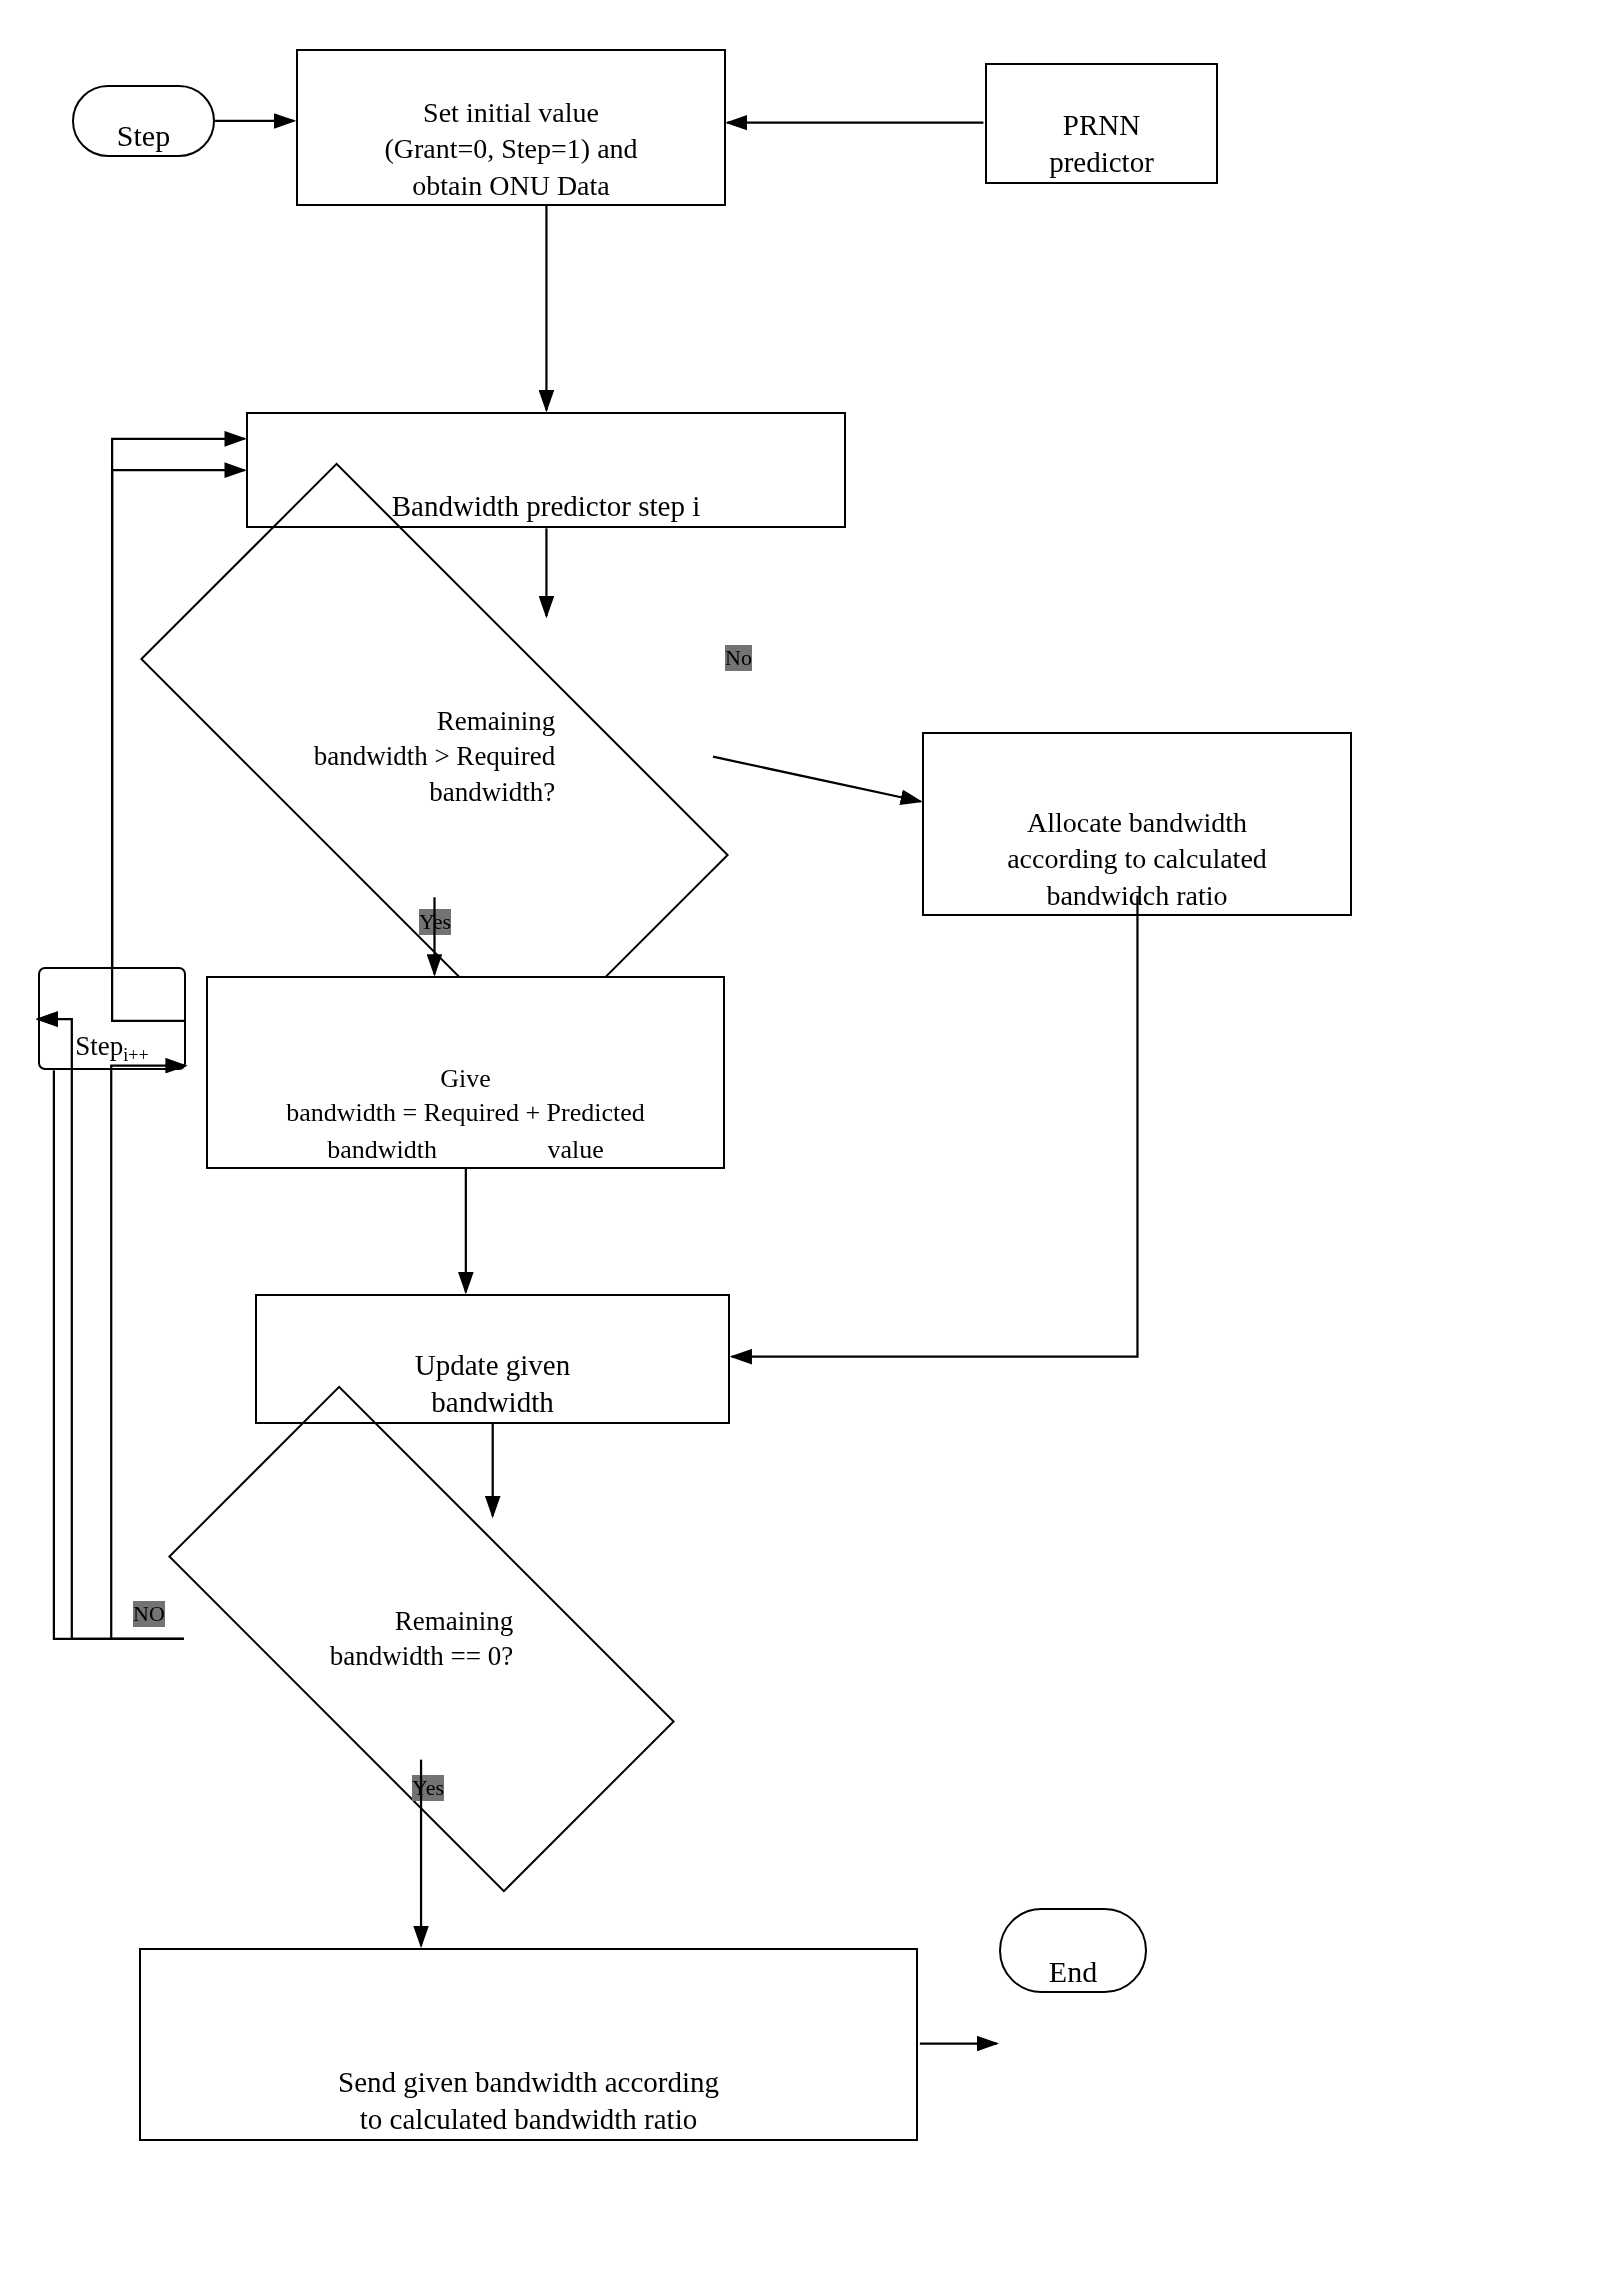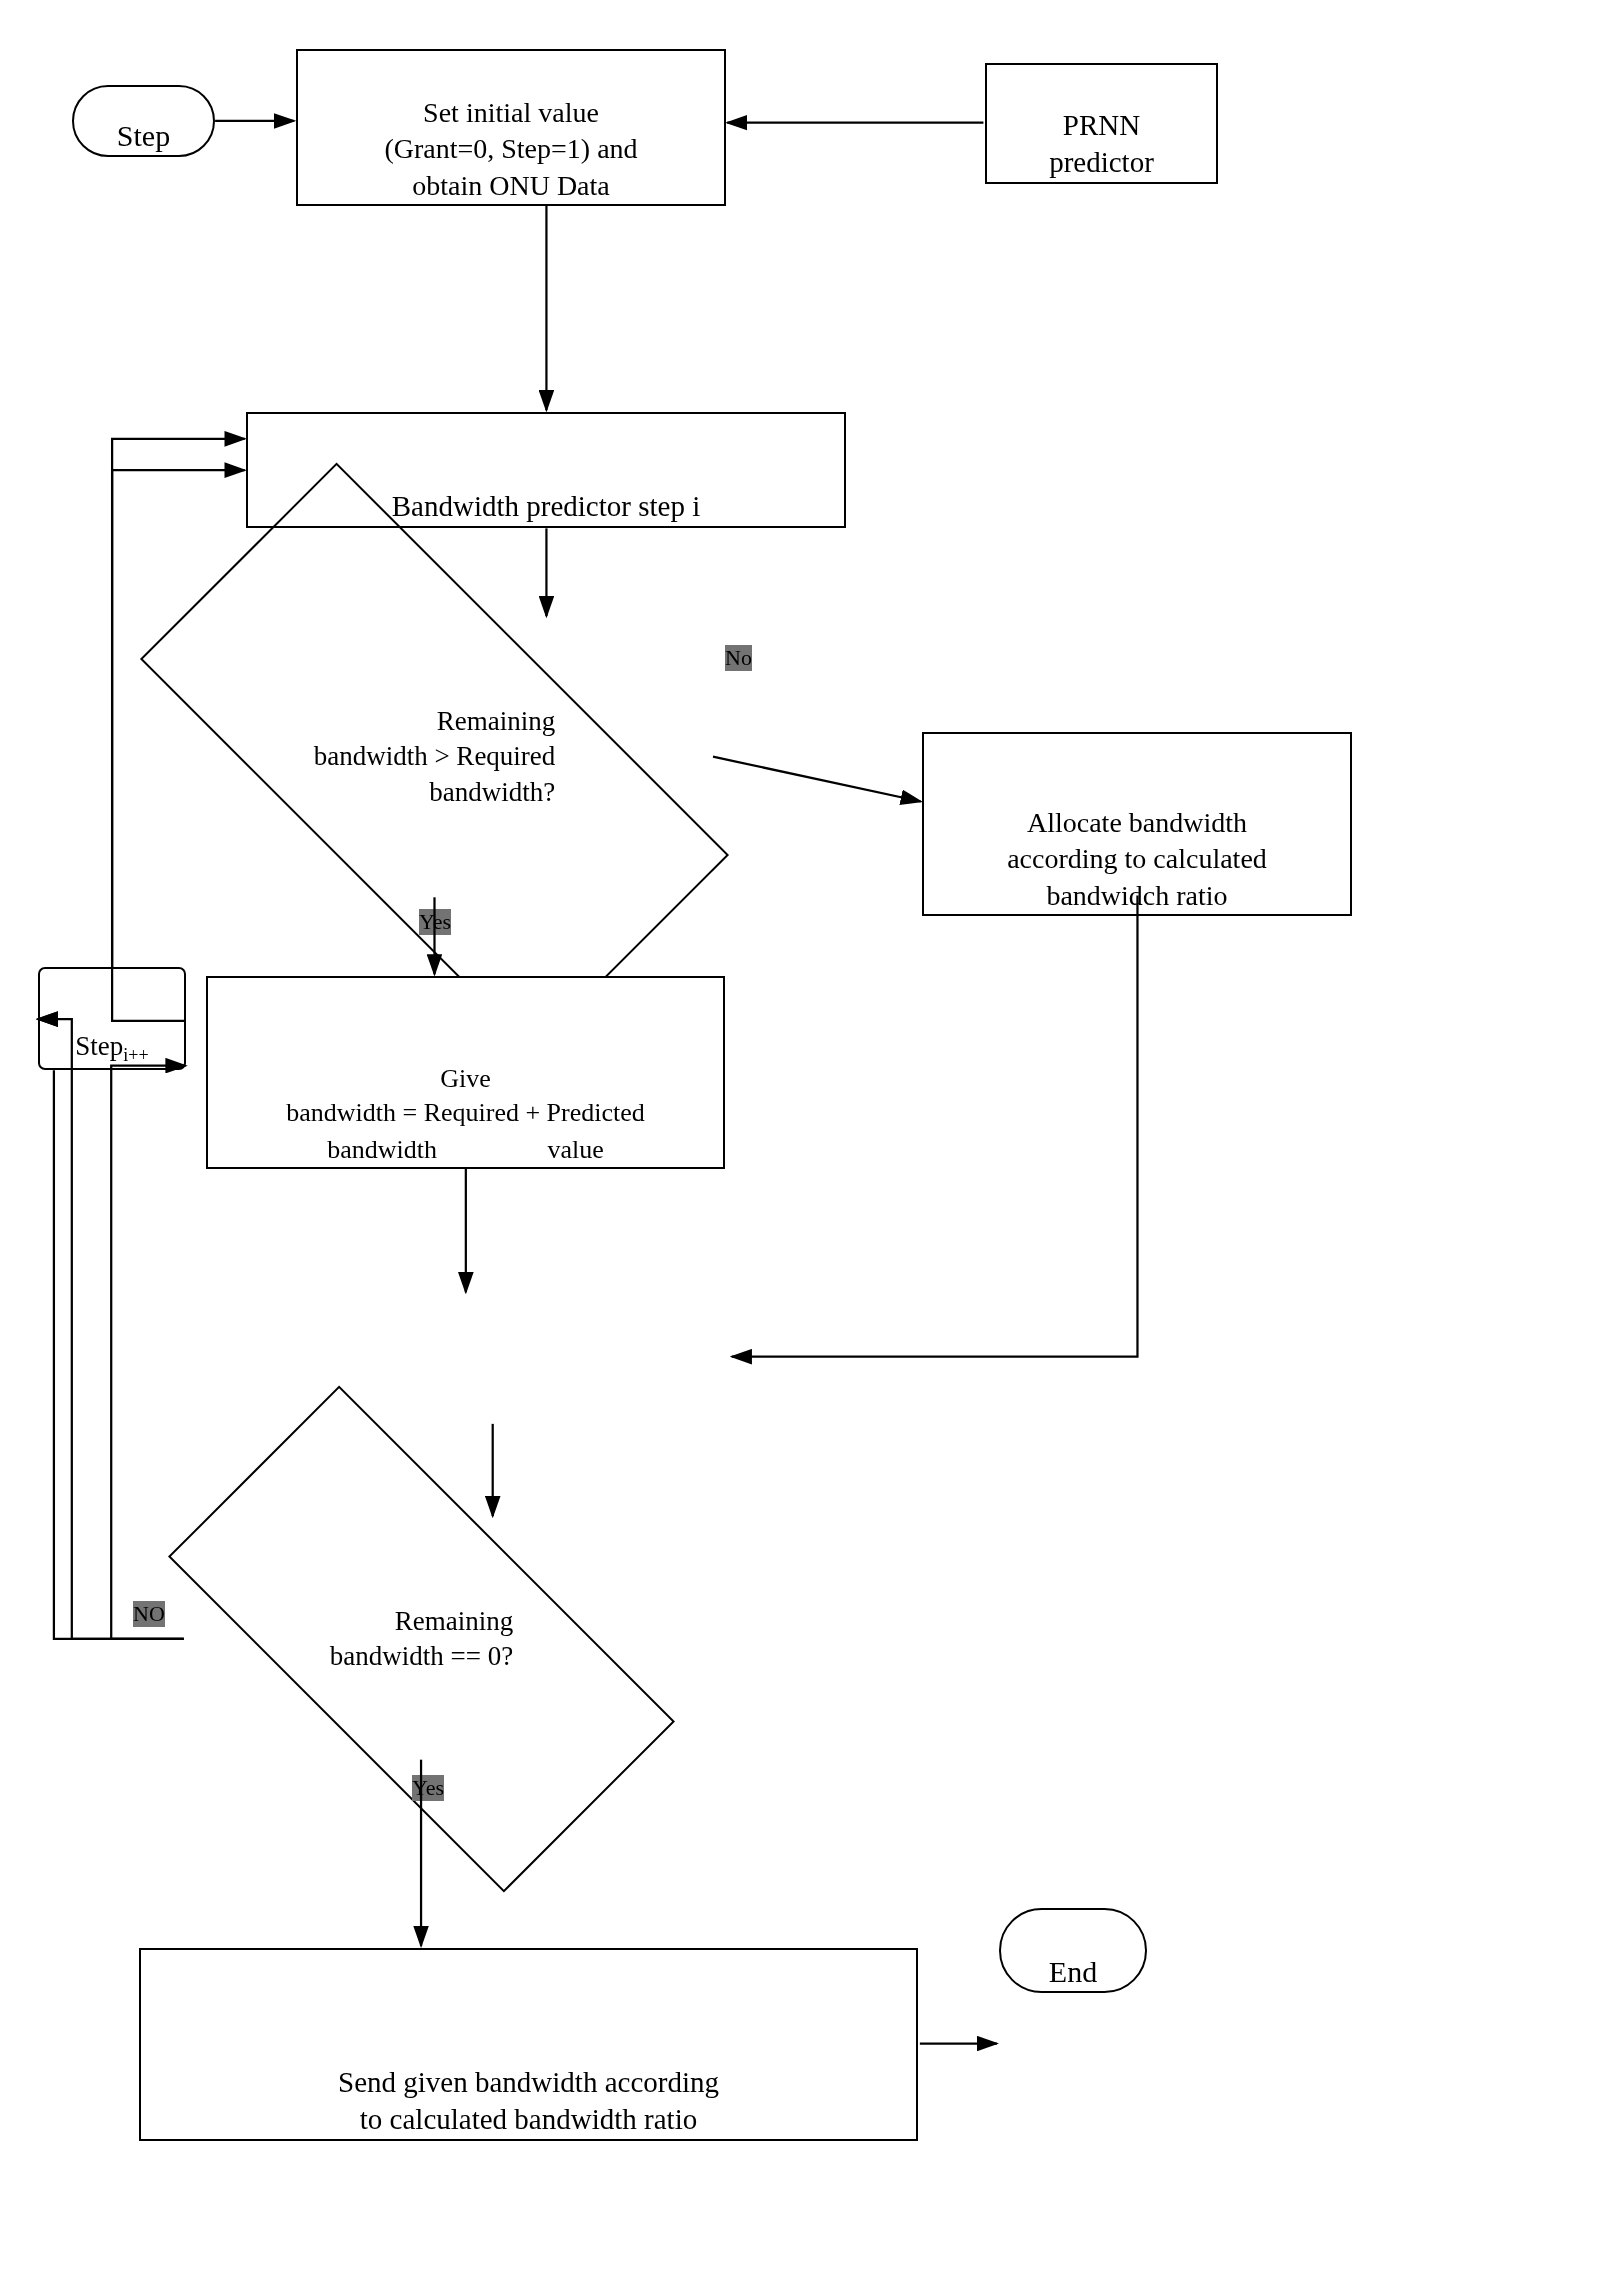--- a/index.html
+++ b/index.html
@@ -108,20 +108,23 @@
   </div>
 
   <div class="box" style="left:38px; top:967px; width:148px; height:103px; font-size:27px;border-radius:7px;">
     <span>Step<sub style="font-size:18px">i++</sub></span>
   </div>
 
   <div class="box" style="left:206px; top:976px; width:519px; height:193px; font-size:26px;">
     <span>Give<br>bandwidth = Required<sub style="font-size:16px"></sub>&nbsp;+&nbsp;Predicted<br>bandwidth&nbsp;&nbsp;&nbsp;&nbsp;&nbsp;&nbsp;&nbsp;&nbsp;&nbsp;&nbsp;&nbsp;&nbsp;&nbsp;&nbsp;&nbsp;&nbsp;&nbsp;value</span>
   </div>
 
+  <div class="box" style="left:255px; top:1294px; width:475px; height:130px; font-size:29px;">
+    <span>Update given<br>bandwidth</span>
+  </div>
 
   <div class="diamond" style="left:184px; top:1518px; width:475px; height:242px;">
     <div class="diamond-inner"></div>
     <div class="diamond-text">
       Remaining<br>bandwidth == 0?
     </div>
   </div>
 
   <div class="label" style="left:133px; top:1601px;">NO</div>
 

